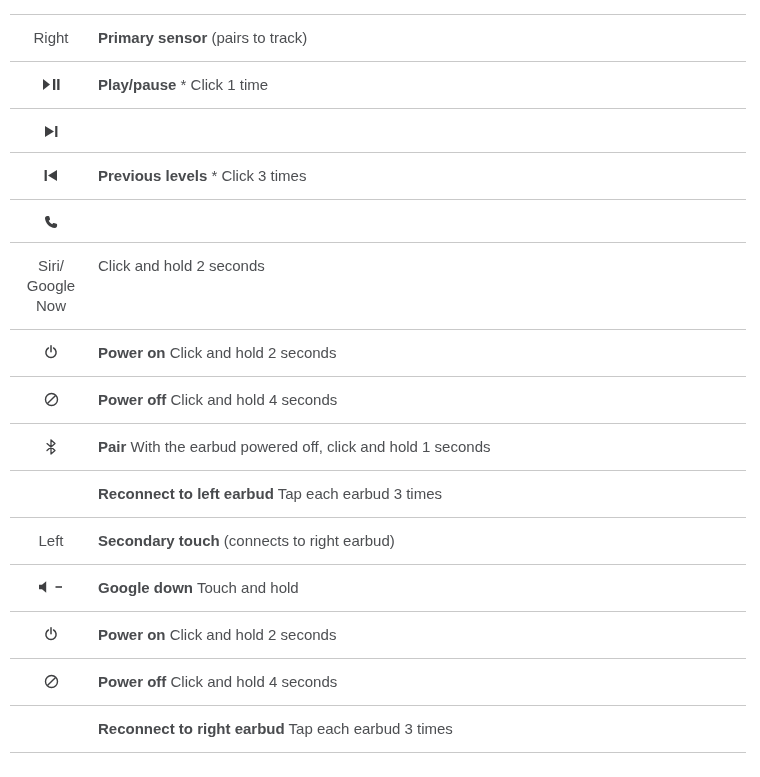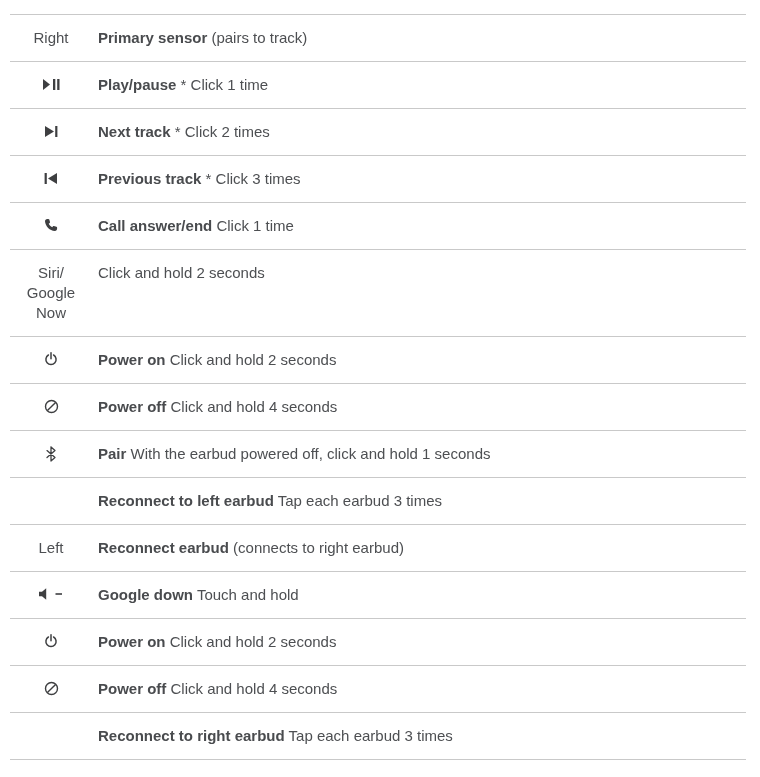--- a/index.html
+++ b/index.html
@@ -81,38 +81,36 @@
         </div>
         <div class="cell-right"><span class="bold">Play/pause</span><span> * Click 1 time</span></div>
       </div>
       <div class="row">
         <div class="cell-left icon-cell">
           <svg width="16" height="15" viewBox="0 0 16 15">
             <path d="M2 2 L11 7.5 L2 13 Z" fill="#3e3f41"></path>
             <rect x="12.2" y="2" width="2.2" height="11" fill="#3e3f41"></rect>
           </svg>
         </div>
-        <div class="cell-right"><span class="bold">Next track</span><span> * Click 2 times</span></div>
       </div>
       <div class="row">
         <div class="cell-left icon-cell">
           <svg width="16" height="15" viewBox="0 0 16 15">
             <rect x="1.6" y="2" width="2.2" height="11" fill="#3e3f41"></rect>
             <path d="M14 2 L5 7.5 L14 13 Z" fill="#3e3f41"></path>
           </svg>
         </div>
-        <div class="cell-right"><span class="bold">Previous track</span><span> * Click 3 times</span></div>
+        <div class="cell-right"><span class="bold">Previous levels</span><span> * Click 3 times</span></div>
       </div>
       <div class="row">
         <div class="cell-left icon-cell">
           <svg width="14" height="14" viewBox="0 0 14 14">
             <path d="M3.2 0.9 C2 0.9 0.9 1.9 1 3.2 C1.3 8.2 5.8 12.7 10.8 13 C12.1 13.1 13.1 12 13.1 10.8 L13.1 9.6 C13.1 9.2 12.8 8.8 12.4 8.7 L9.9 8 C9.6 7.9 9.2 8 9 8.3 L8.2 9.3 C6.7 8.6 5.4 7.3 4.7 5.8 L5.7 5 C6 4.8 6.1 4.4 6 4.1 L5.3 1.6 C5.2 1.2 4.8 0.9 4.4 0.9 Z" fill="#3e3f41"></path>
           </svg>
         </div>
-        <div class="cell-right"><span class="bold">Call answer/end</span><span> Click 1 time</span></div>
       </div>
       <div class="row">
         <div class="cell-left label-cell">
           <span class="lbl">Siri/ Google Now</span>
         </div>
         <div class="cell-right"><span>Click and hold 2 seconds</span></div>
       </div>
       <div class="row">
         <div class="cell-left icon-cell">
           <svg width="14" height="15" viewBox="0 0 14 15">
@@ -140,21 +138,21 @@
         <div class="cell-right"><span class="bold">Pair</span><span> With the earbud powered off, click and hold 1 seconds</span></div>
       </div>
       <div class="row">
         <div class="cell-left"></div>
         <div class="cell-right"><span class="bold">Reconnect to left earbud</span><span> Tap each earbud 3 times</span></div>
       </div>
       <div class="row">
         <div class="cell-left label-cell label-bold">
           <span class="lbl">Left</span>
         </div>
-        <div class="cell-right"><span class="bold">Reconnect earbud</span><span> (connects to right earbud)</span></div>
+        <div class="cell-right"><span class="bold">Secondary touch</span><span> (connects to right earbud)</span></div>
       </div>
       <div class="row">
         <div class="cell-left icon-cell">
           <svg width="26" height="14" viewBox="0 0 26 14">
             <path d="M1 4.8 L4 4.8 L8.2 1.2 L8.2 12.8 L4 9.2 L1 9.2 Z" fill="#3e3f41"></path>
             <line x1="17.5" y1="7" x2="24" y2="7" stroke="#3e3f41" stroke-width="1.6"></line>
           </svg>
         </div>
         <div class="cell-right"><span class="bold">Google down</span><span> Touch and hold</span></div>
       </div>

